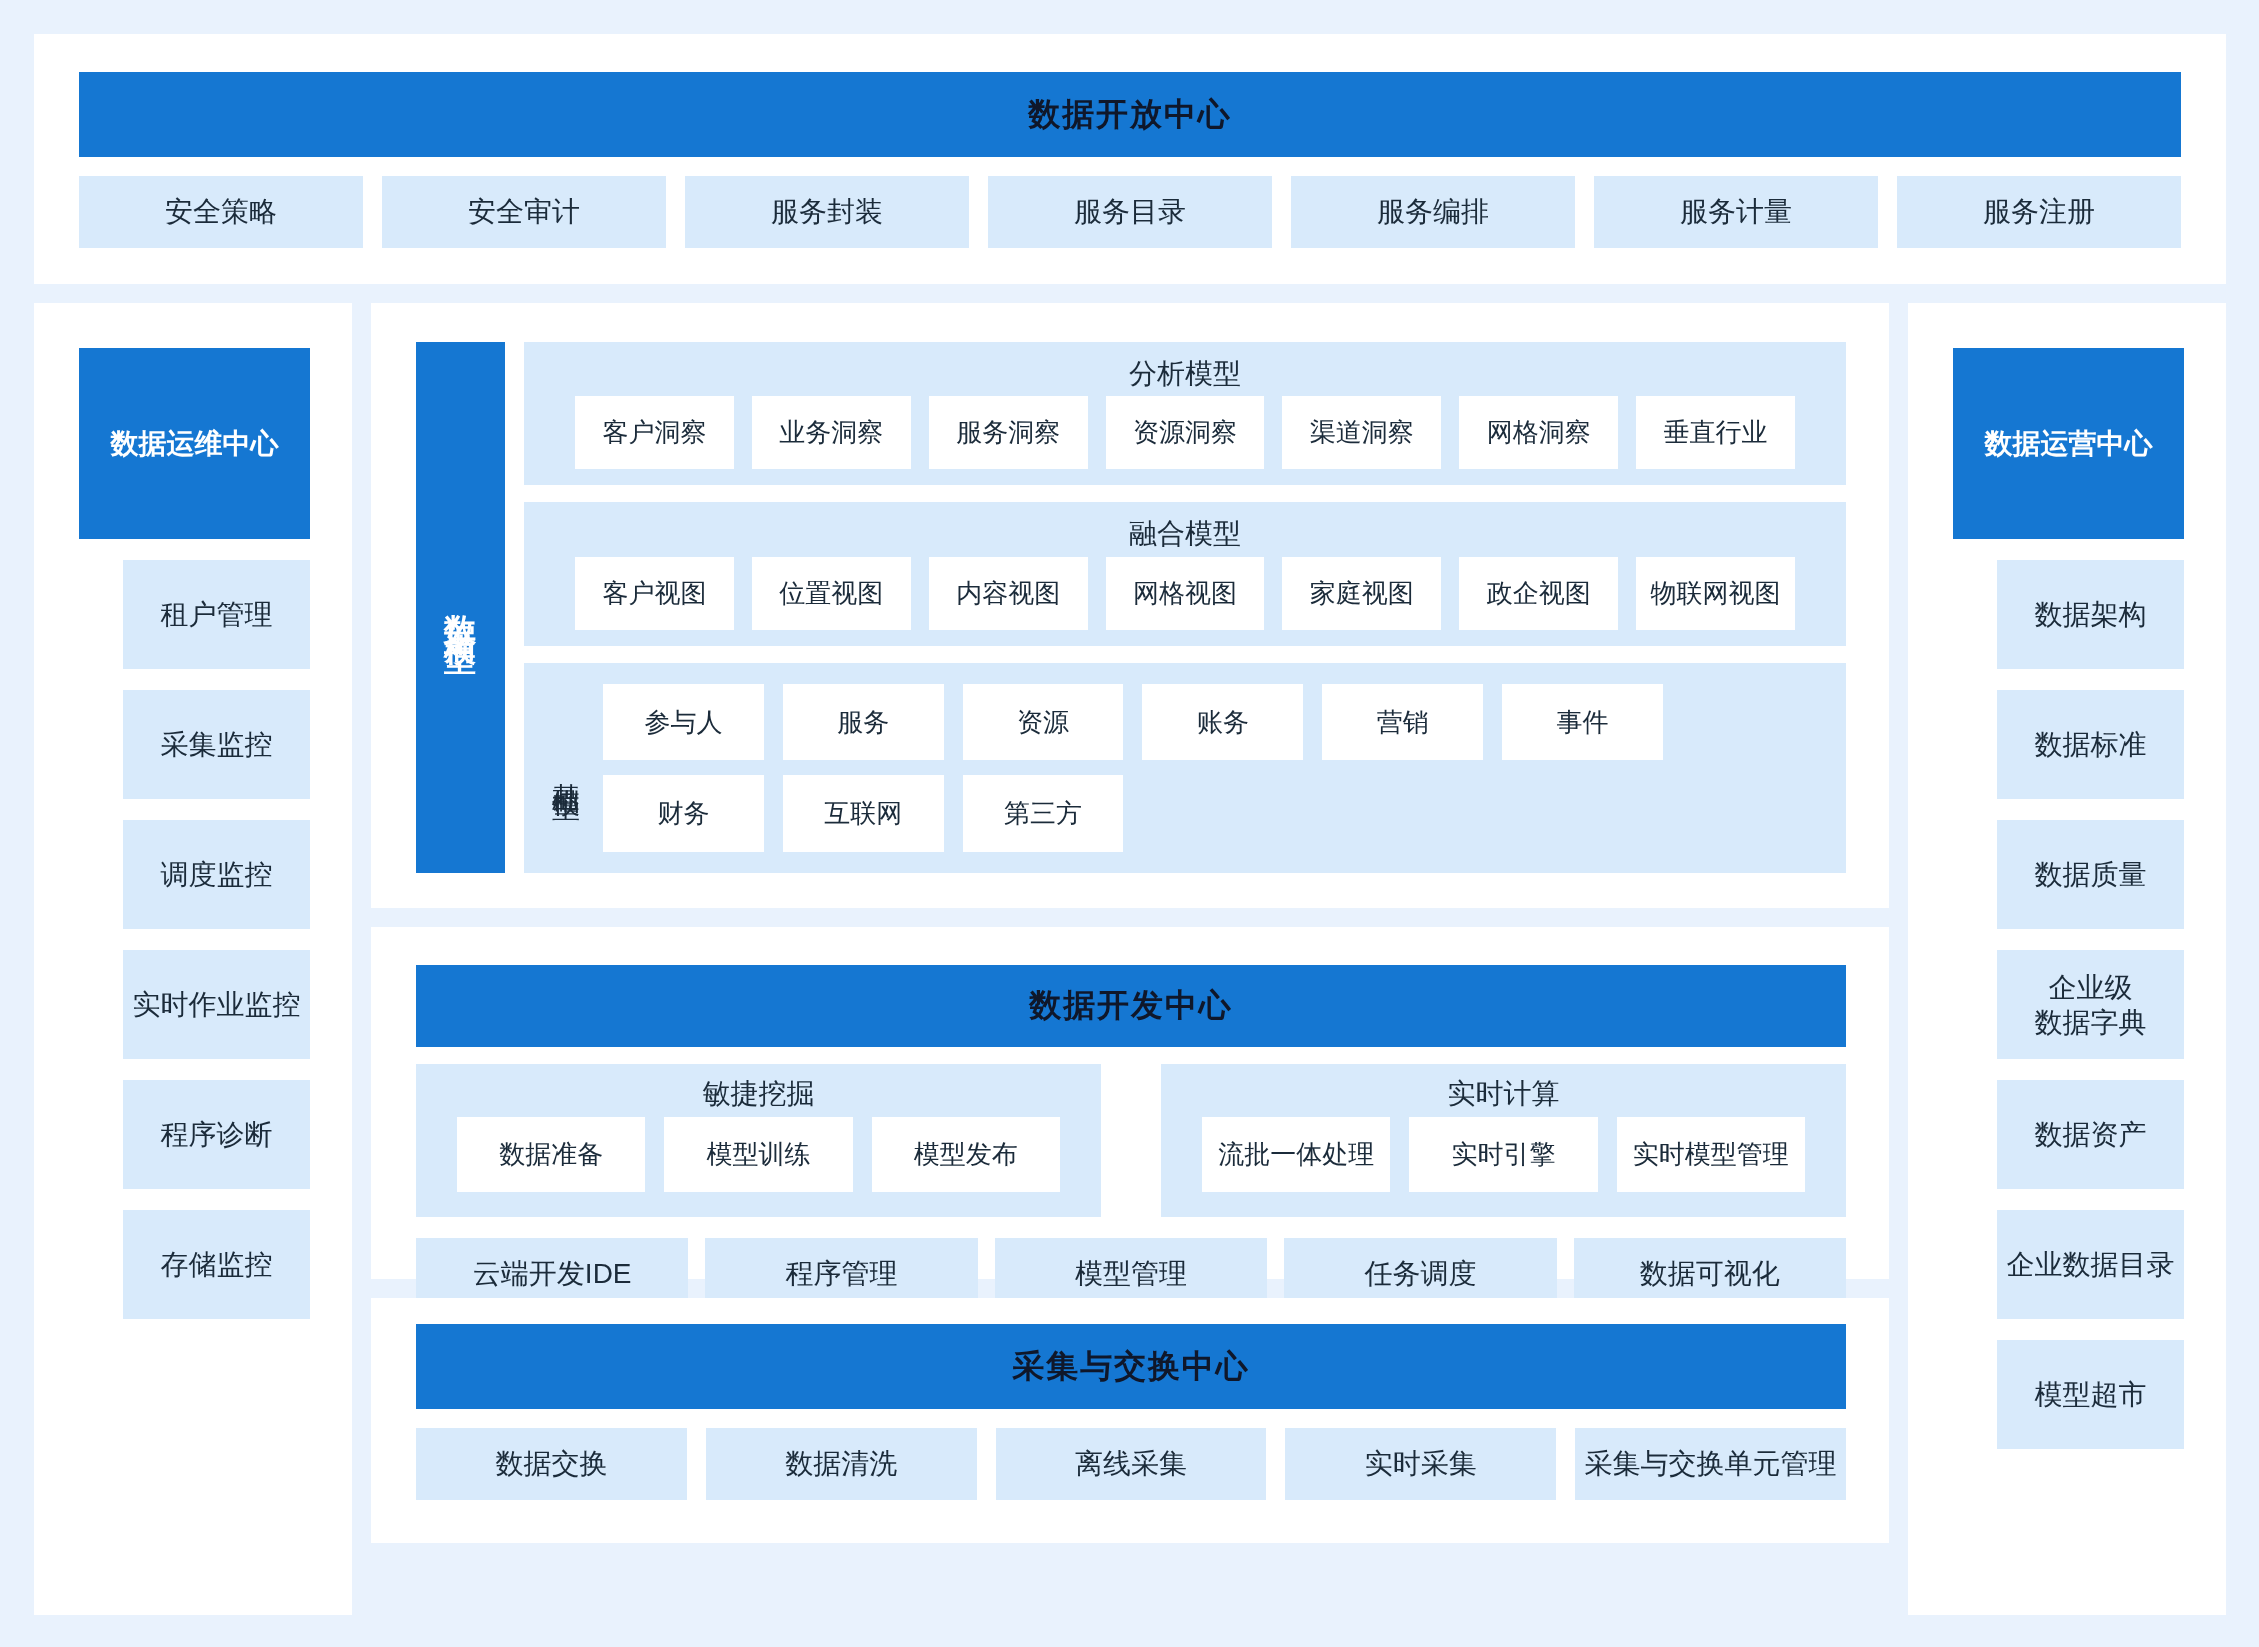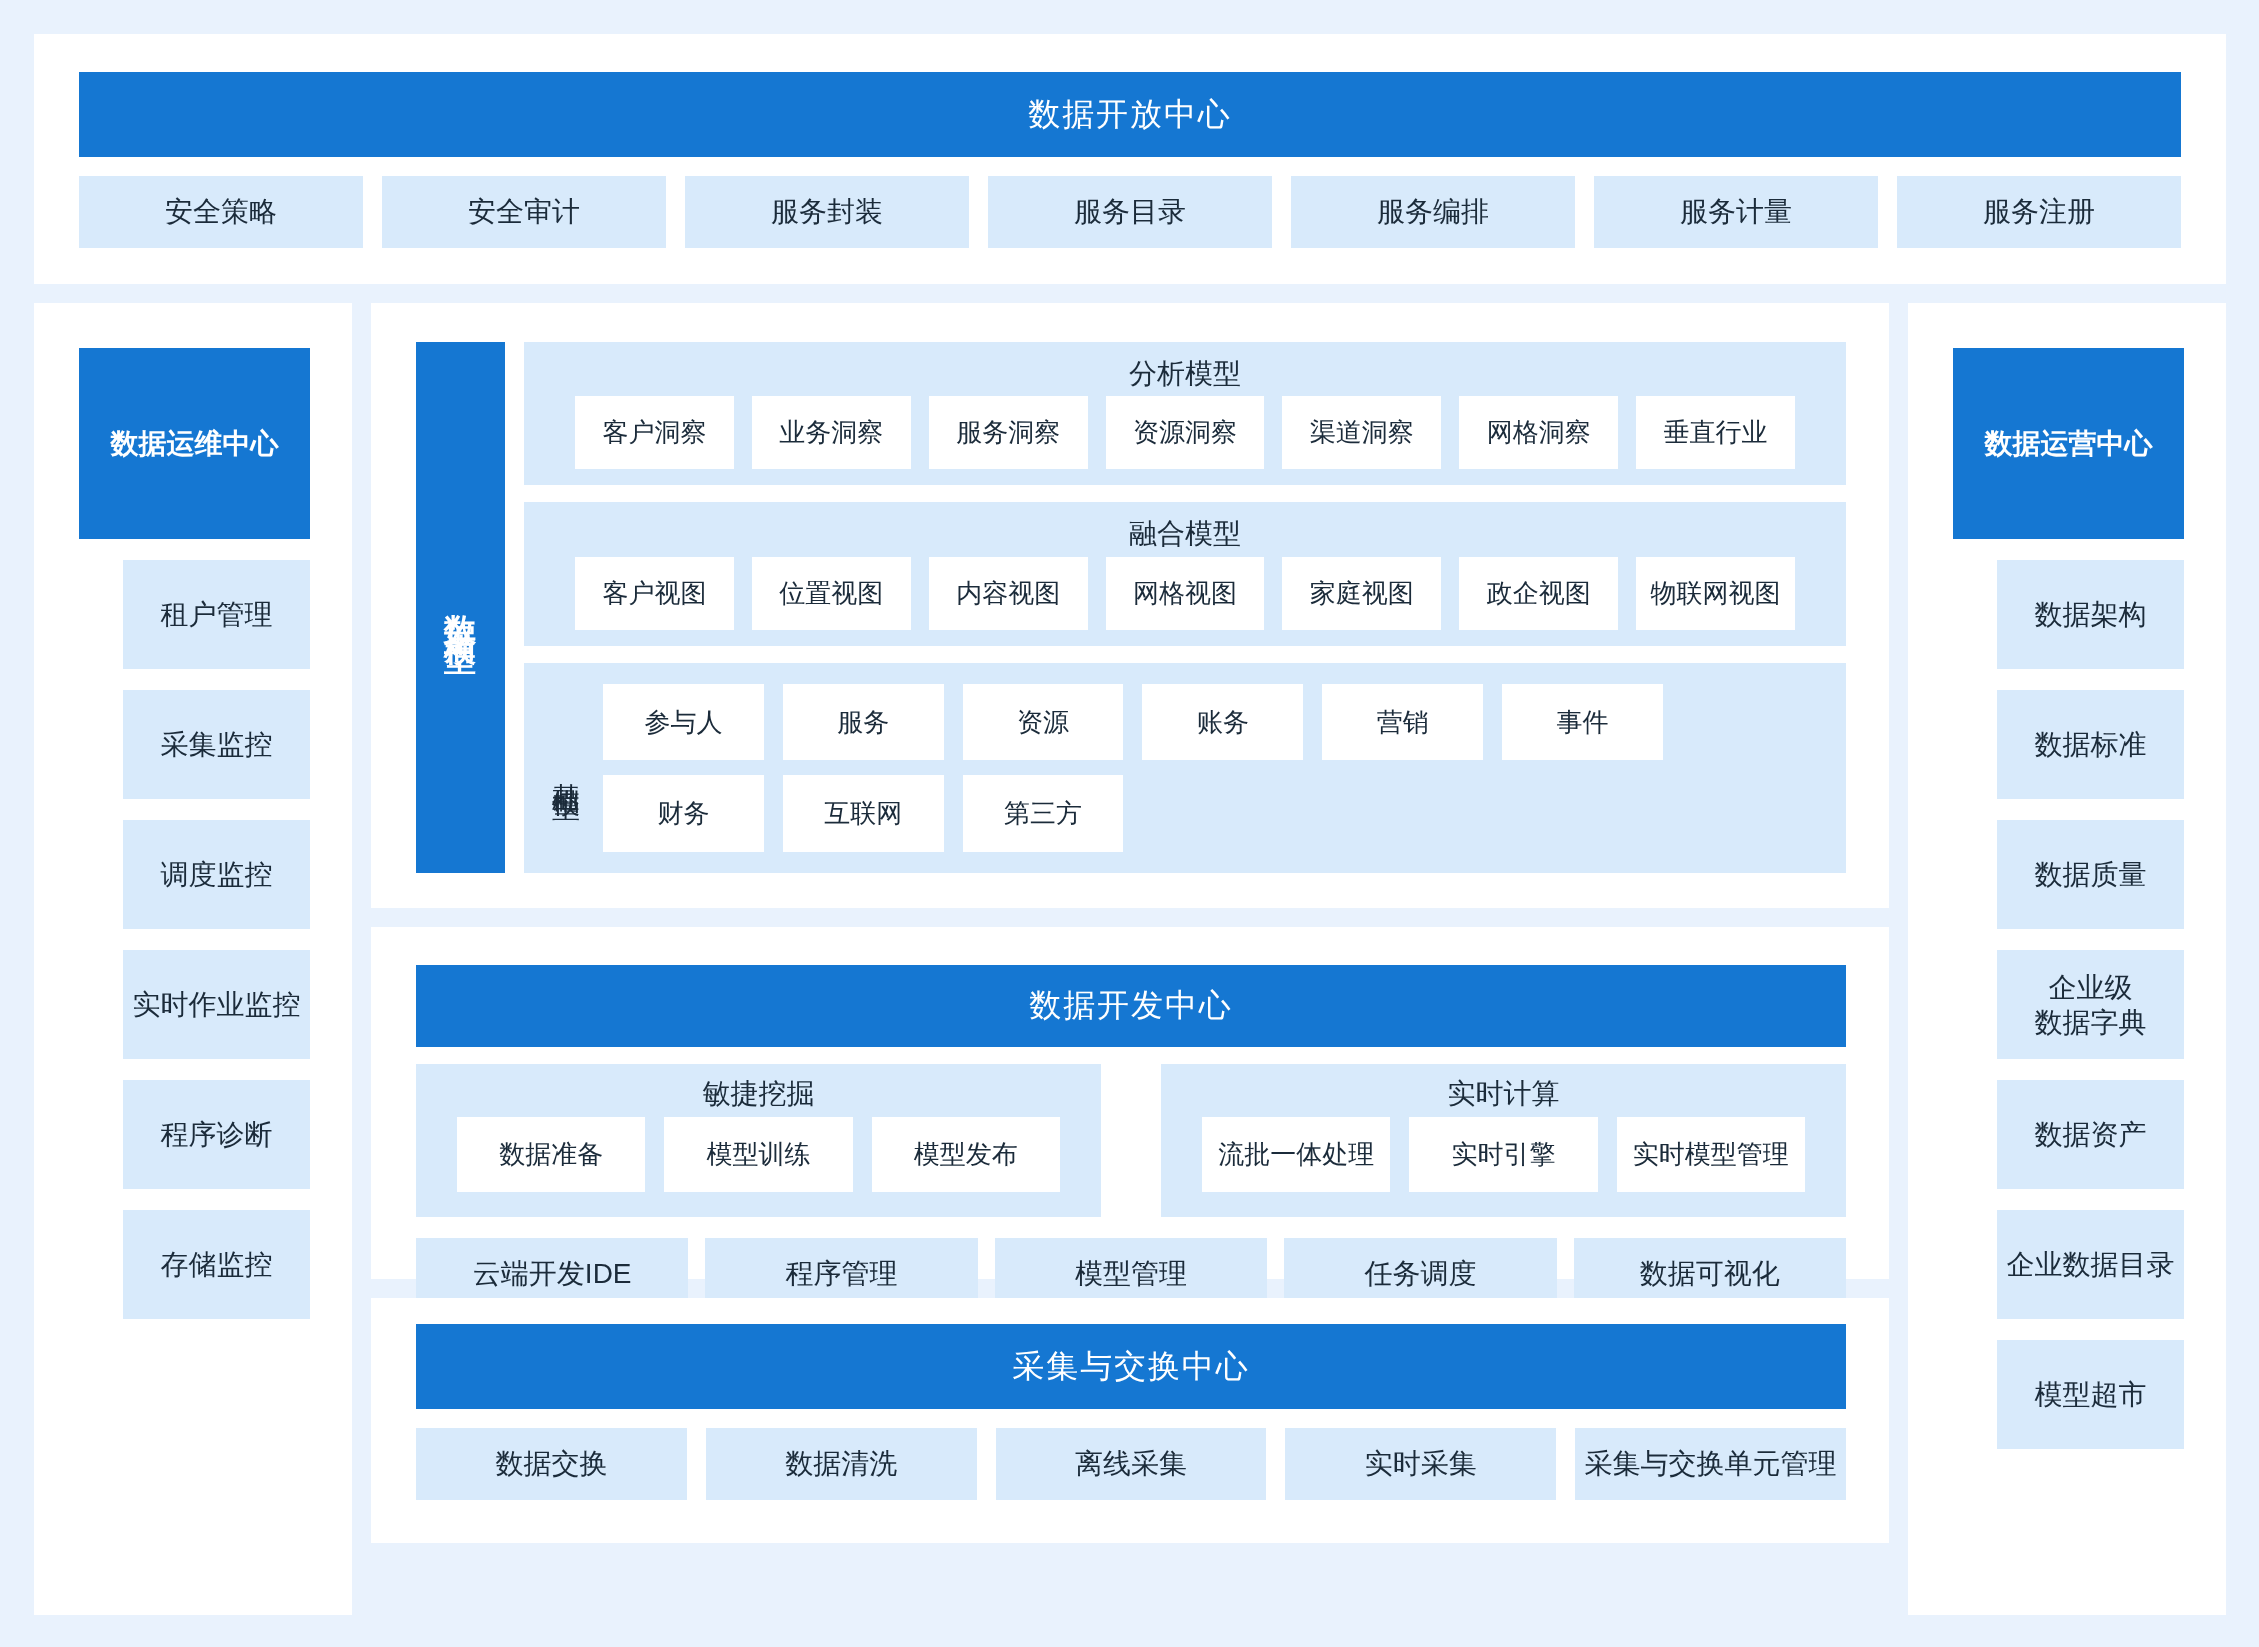--- a/index.html
+++ b/index.html
@@ -6,23 +6,23 @@
   html,body { width:2260px; height:1648px; }
   body {
     background:#e9f2fd;
     font-family:"Liberation Sans","DejaVu Sans",sans-serif;
     color:#1b2b3a;
     padding:34px;
     overflow:hidden;
   }
   .panel { background:#ffffff; }
   .banner {
-    background:#1577d2; color:#ffffff;
-    display:flex; align-items:center; justify-content:center;
-    font-size:32px; font-weight:400; letter-spacing:1.9px;
+    background:#1577d2; color:#0f172a;
+    display:flex; align-items:center; justify-content:center;
+    font-size:32px; font-weight:700; letter-spacing:1.9px;
   }
   .chip {
     background:#d8eafb;
     display:flex; align-items:center; justify-content:center;
     font-size:28px; font-weight:500;
   }
   .wbox {
     background:#ffffff;
     display:flex; align-items:center; justify-content:center;
     font-size:26px; font-weight:500;

